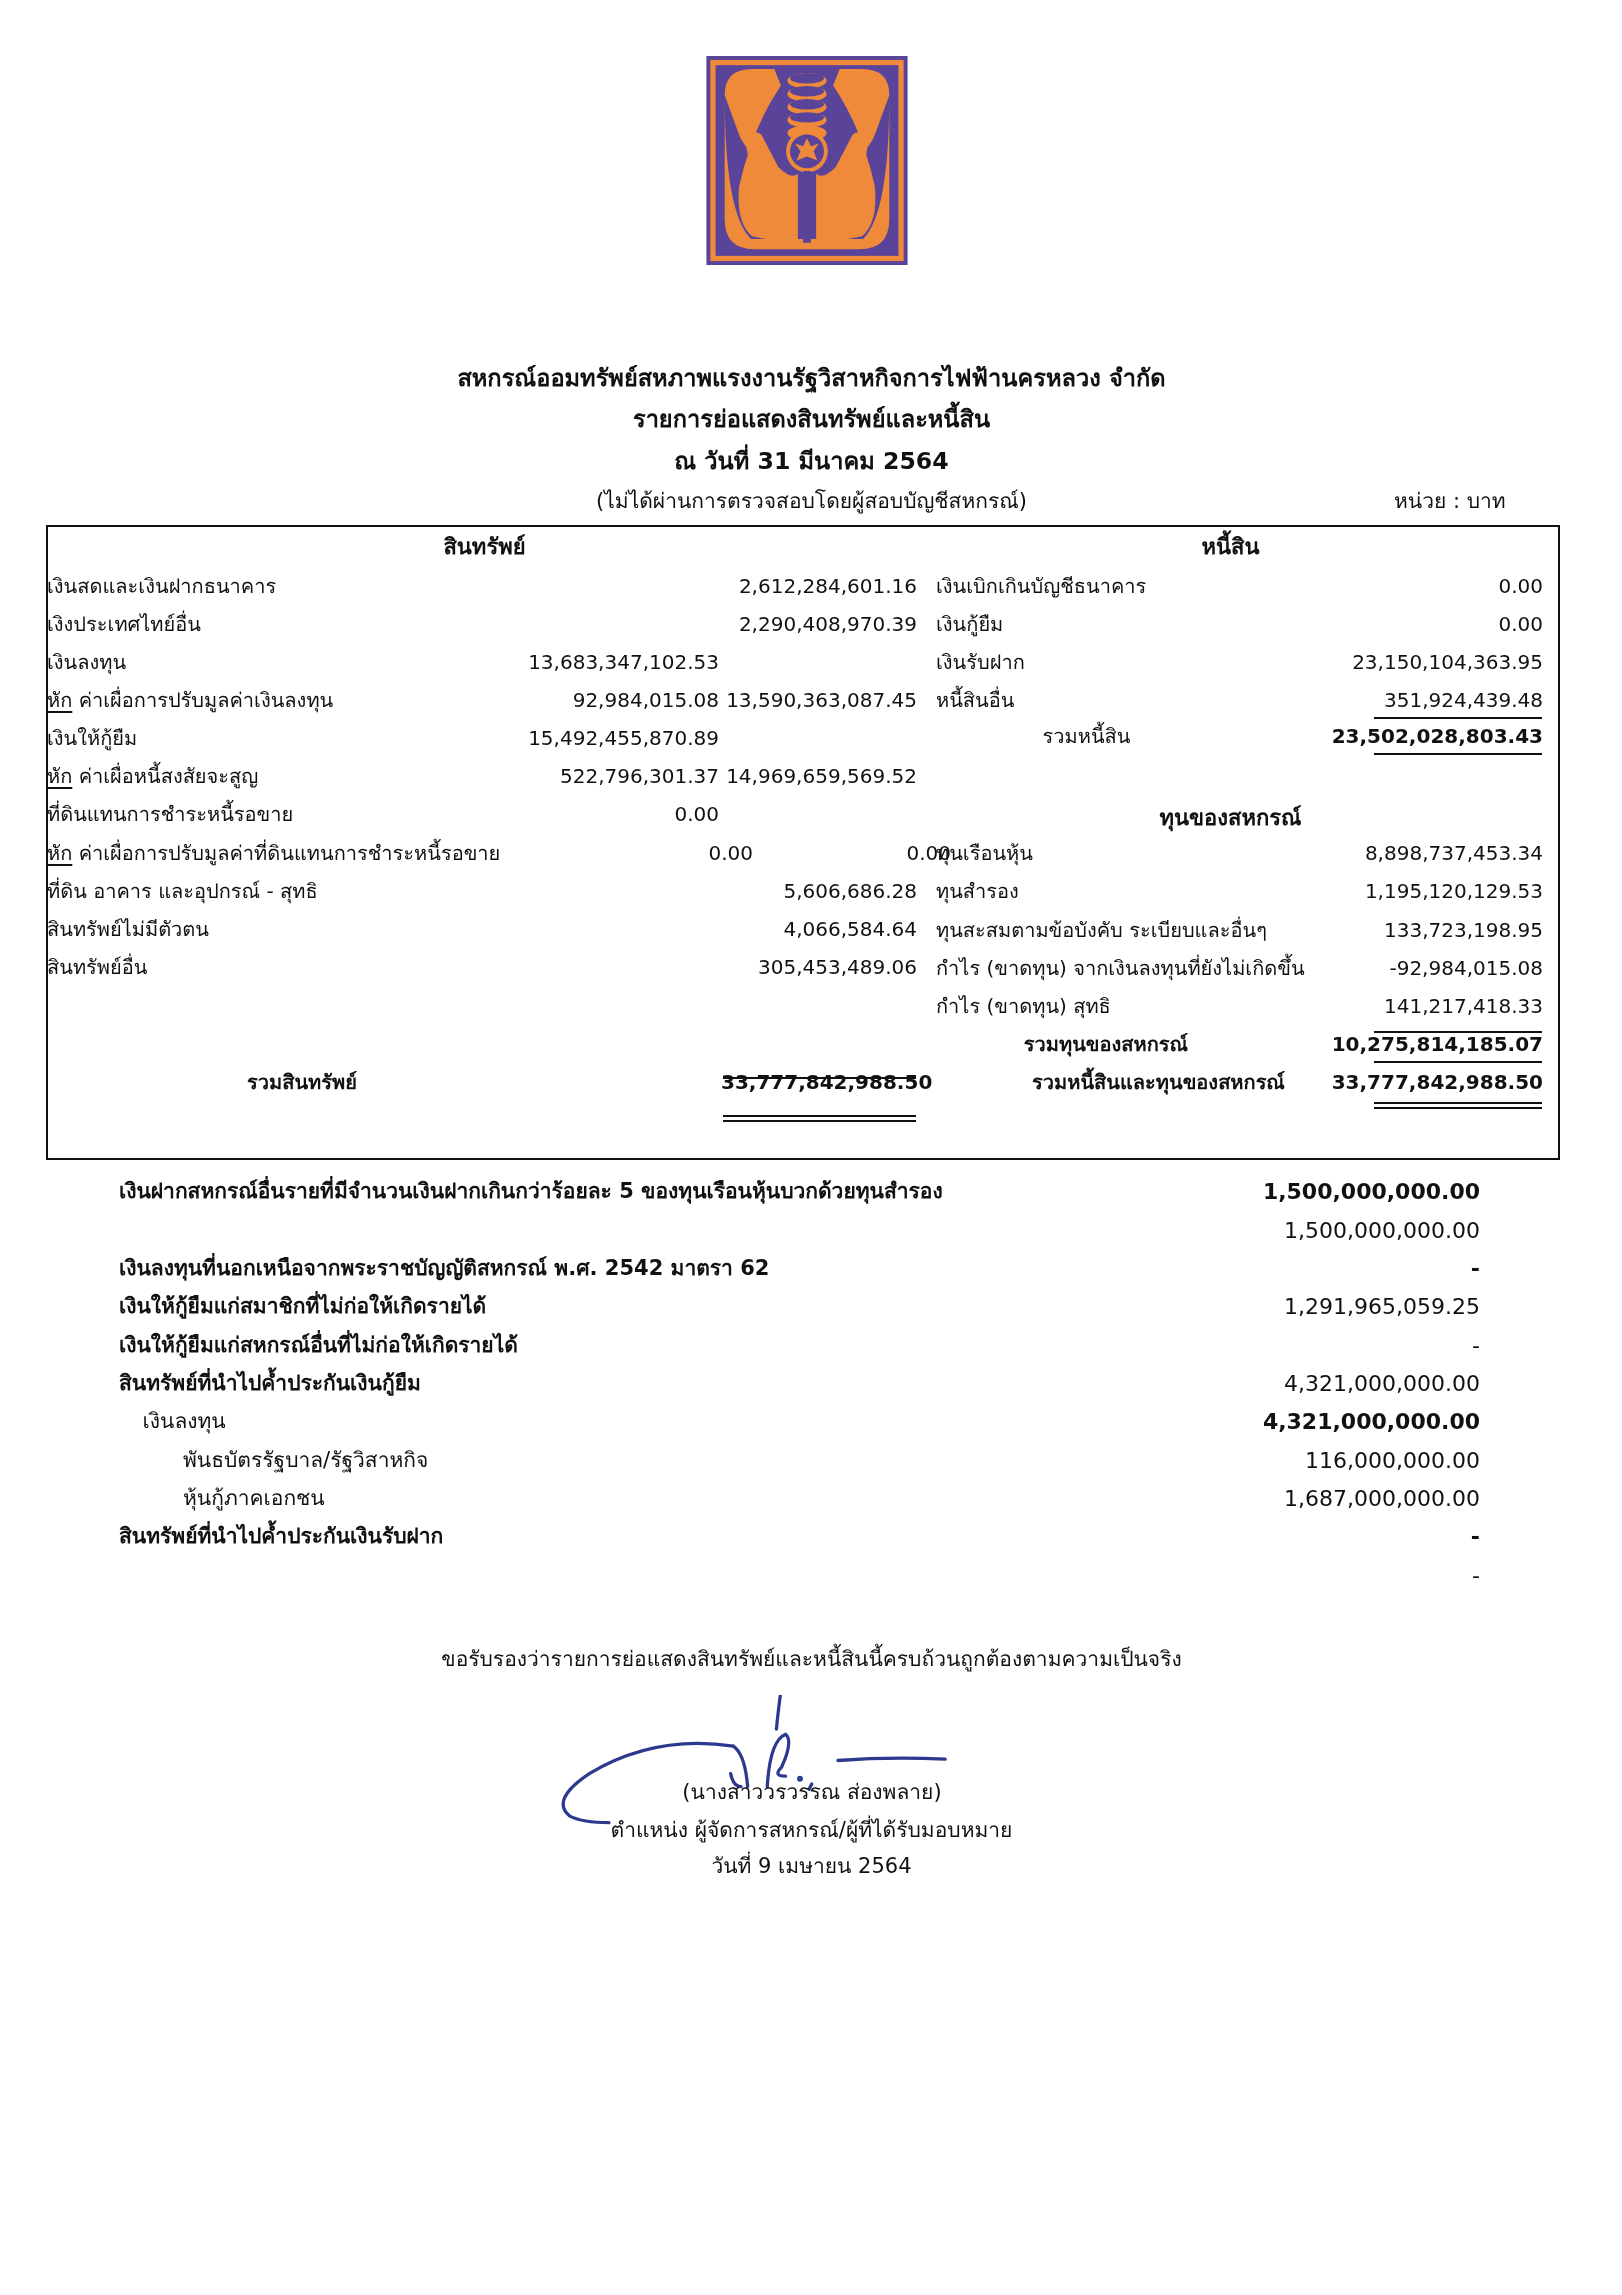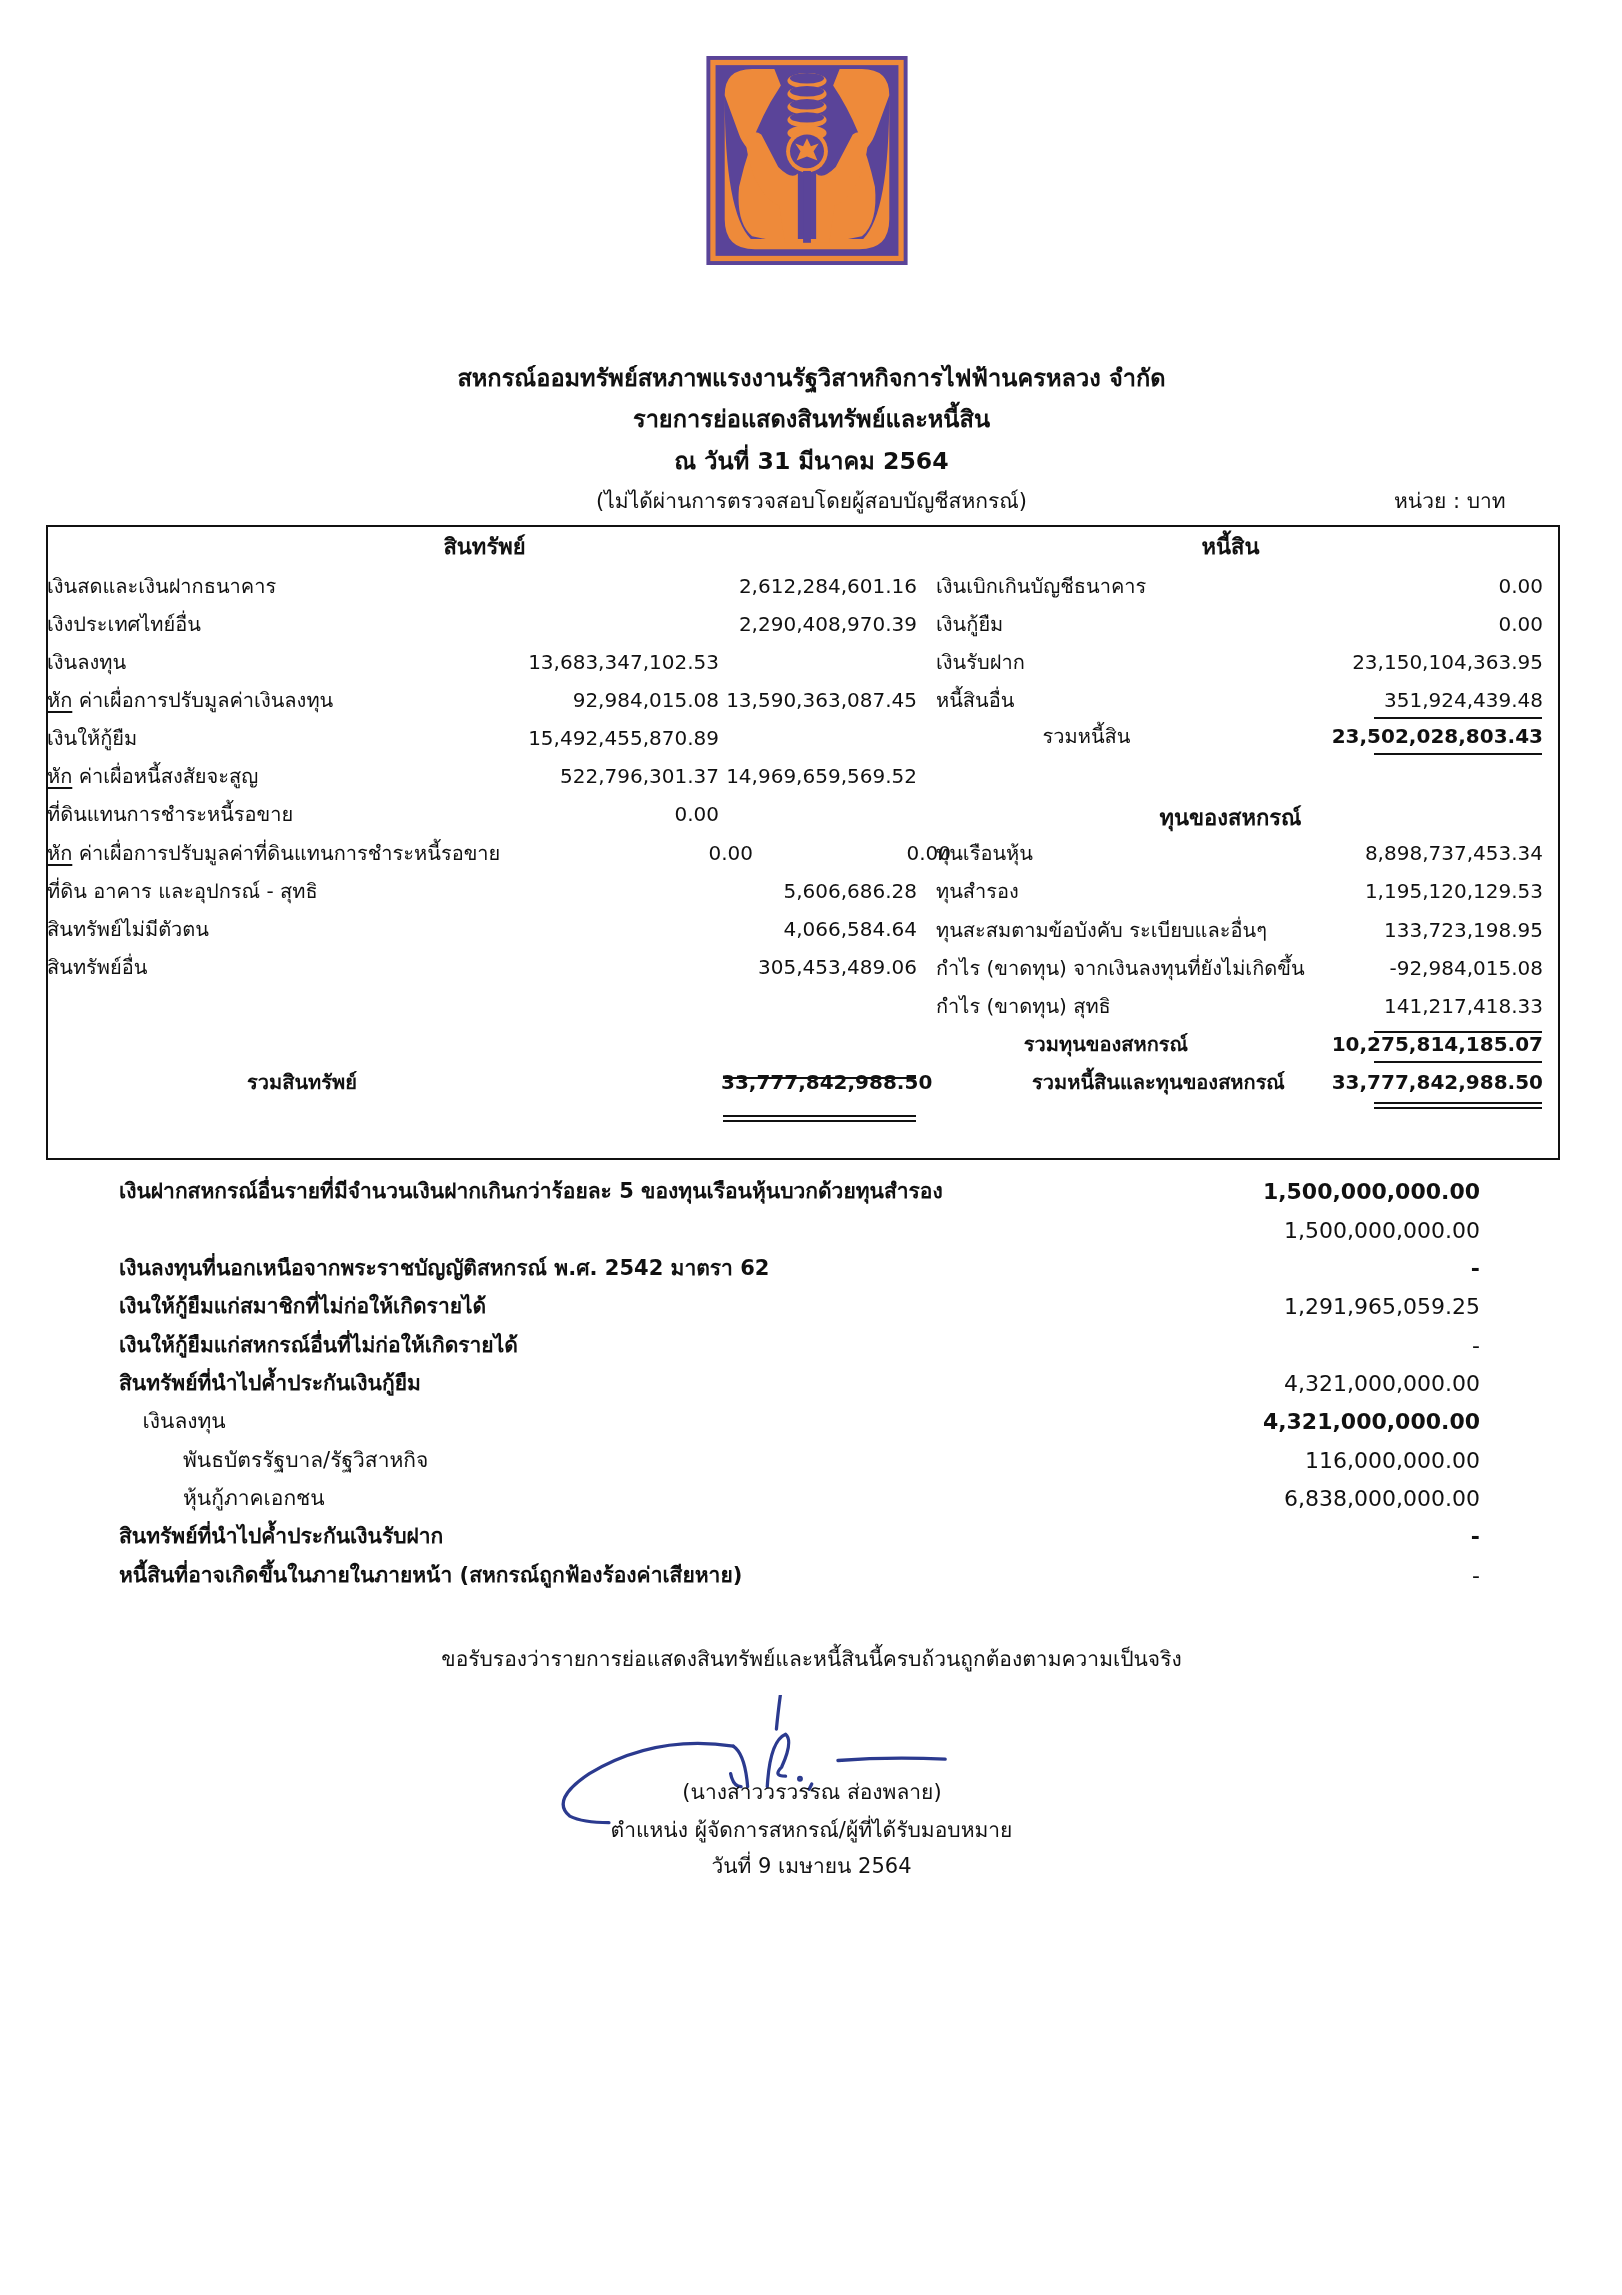--- a/index.html
+++ b/index.html
@@ -262,28 +262,27 @@
     <div class="b-row" style="top: 1403px;">
       <span class="lbl" style="left: 23.6px;">เงินลงทุน</span>
       <span class="num bold">4,321,000,000.00</span>
     </div>
     <div class="b-row" style="top: 1442px;">
       <span class="lbl" style="left: 64px;">พันธบัตรรัฐบาล/รัฐวิสาหกิจ</span>
       <span class="num">116,000,000.00</span>
     </div>
     <div class="b-row" style="top: 1480px;">
       <span class="lbl" style="left: 64px;">หุ้นกู้ภาคเอกชน</span>
-      <span class="num">6,838,000,000.00</span>
+      <span class="num">1,687,000,000.00</span>
     </div>
     <div class="b-row" style="top: 1518px;">
       <span class="lbl bold" style="left: 0px;">สินทรัพย์ที่นำไปค้ำประกันเงินรับฝาก</span>
       <span class="num bold">-</span>
     </div>
     <div class="b-row" style="top: 1557px;">
-      <span class="lbl bold" style="left: 0px;">หนี้สินที่อาจเกิดขึ้นในภายในภายหน้า (สหกรณ์ถูกฟ้องร้องค่าเสียหาย)</span>
       <span class="num">-</span>
     </div>
   </div>
 
 <div id="cert-text" class="abs cert">ขอรับรองว่ารายการย่อแสดงสินทรัพย์และหนี้สินนี้ครบถ้วนถูกต้องตามความเป็นจริง</div>
 
 <div id="signature" class="abs">
   <svg width="471" height="131" viewBox="0 0 720 200">
     <g fill="none" stroke="#2b3a8f" stroke-width="5" stroke-linecap="round">
       <path d="M300 78 Q180 60 80 120 Q20 160 50 185 Q70 195 110 195"></path>

